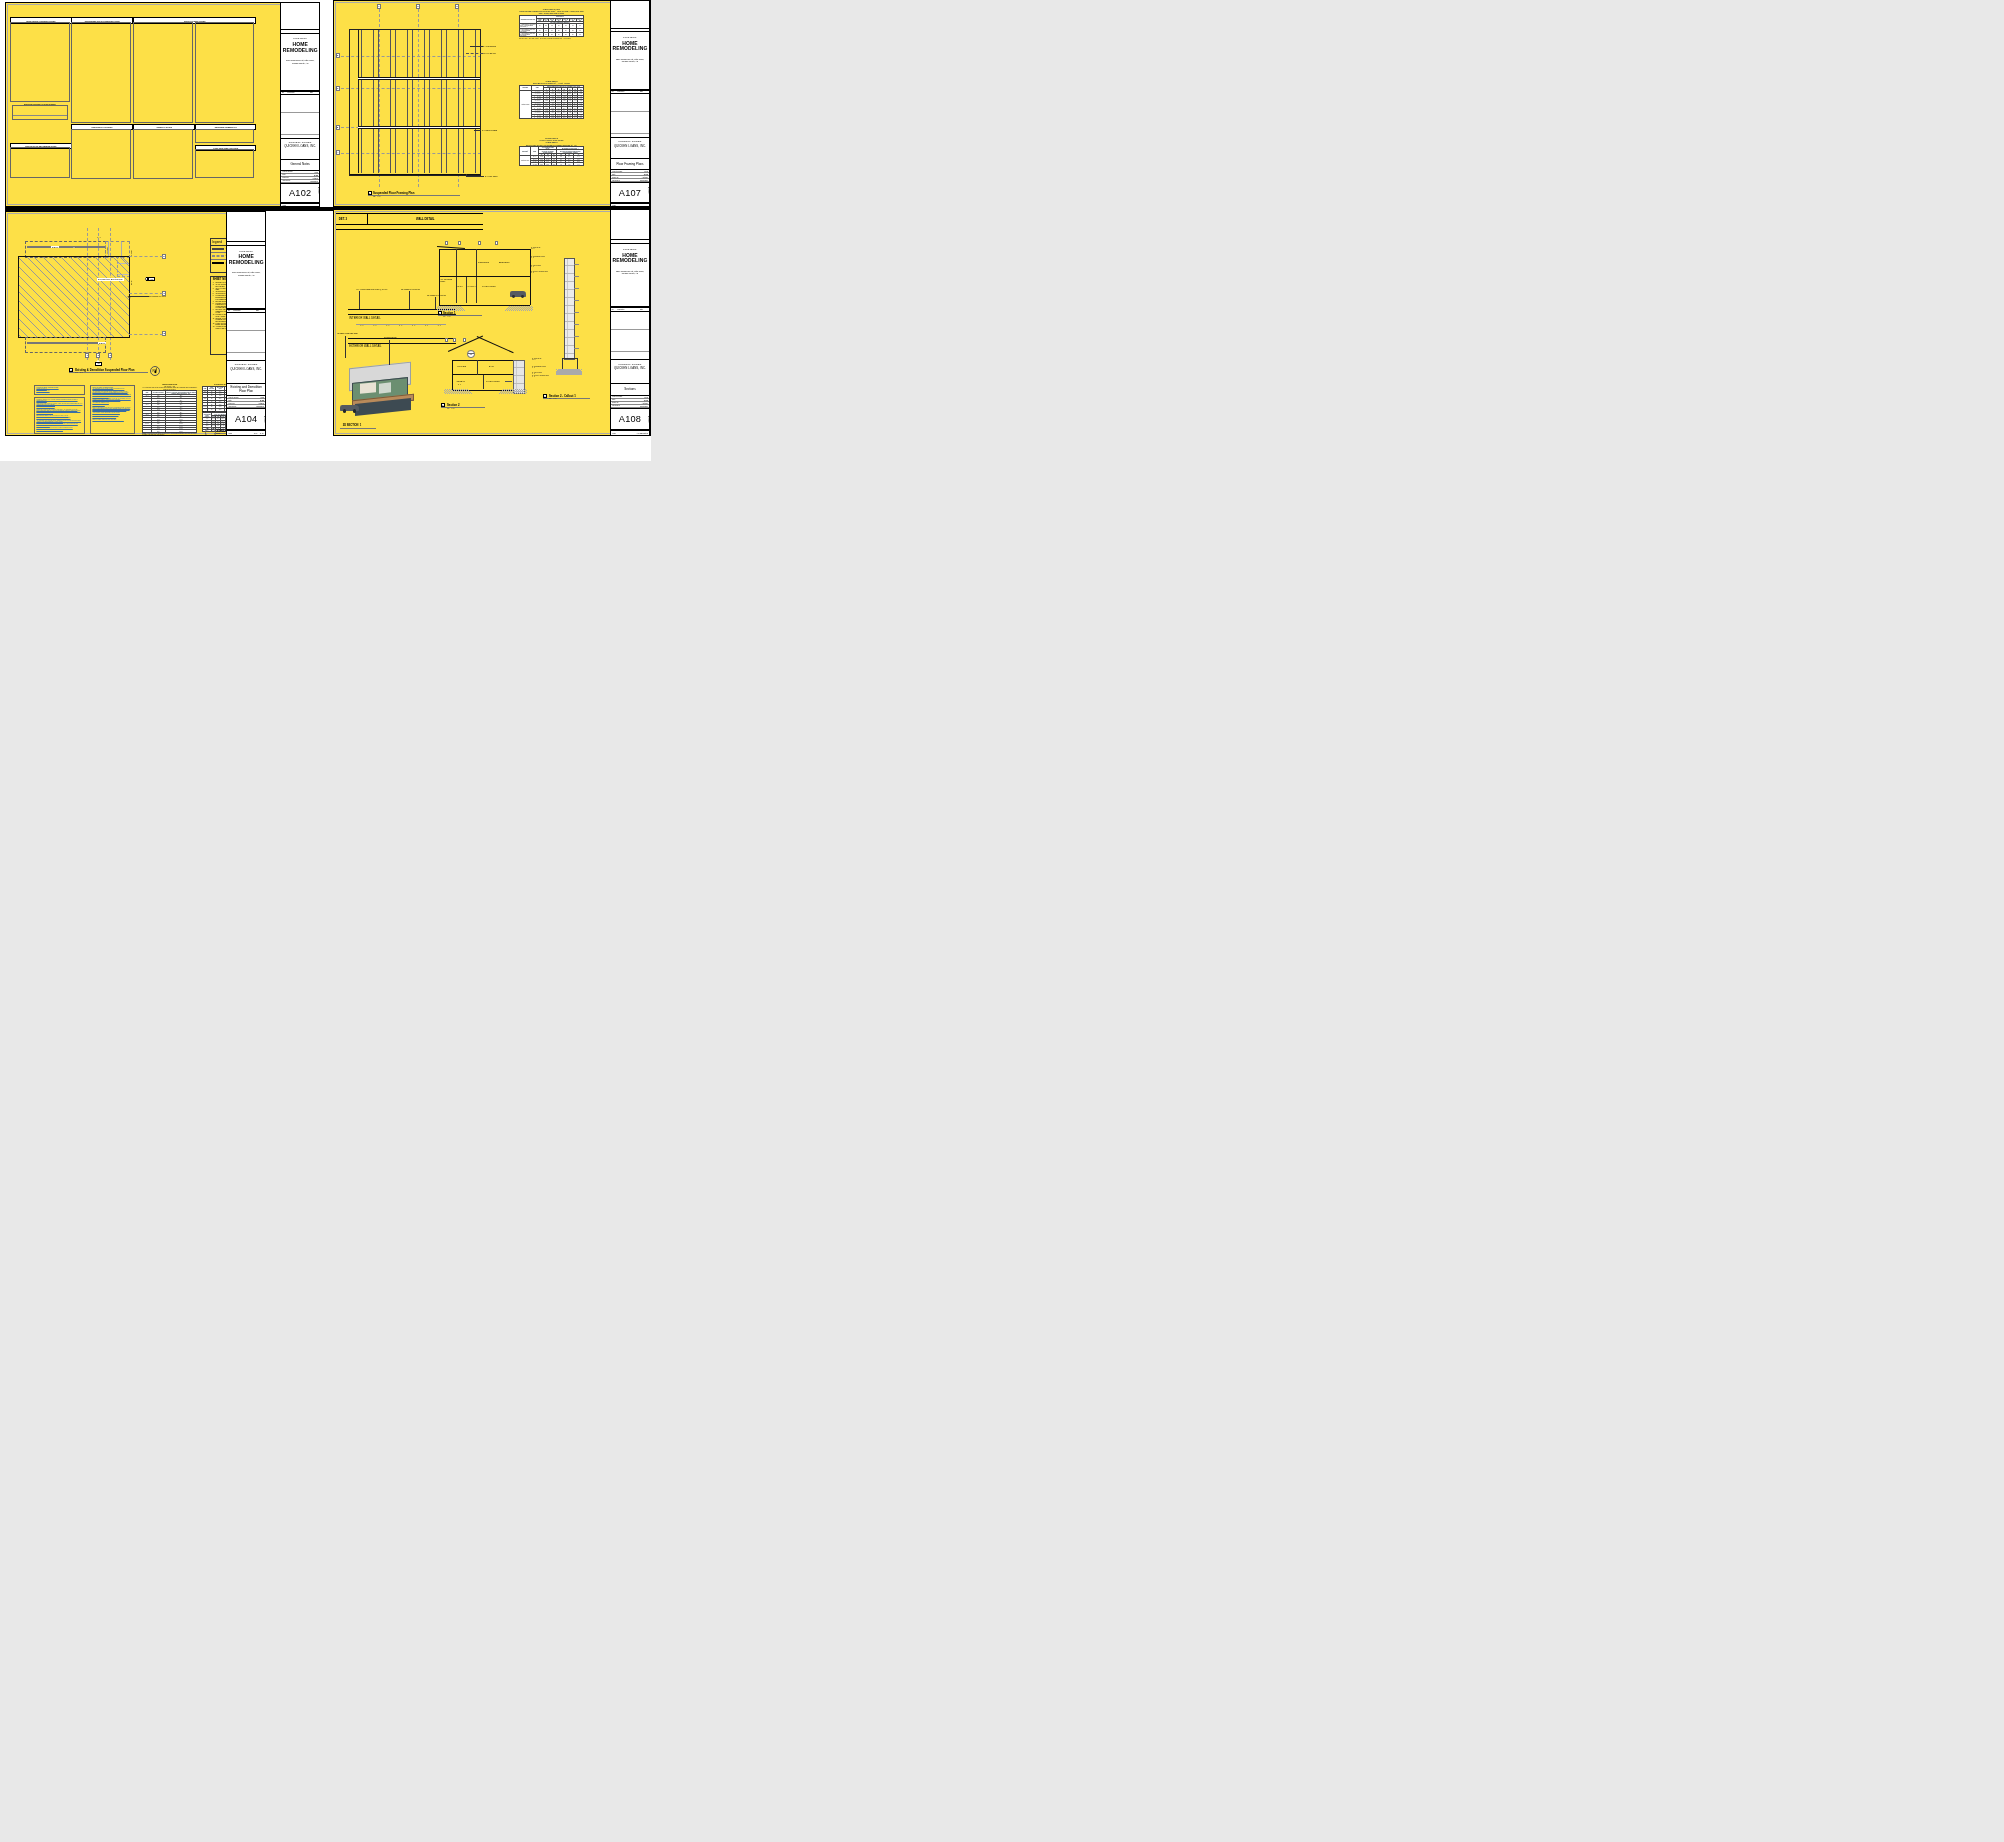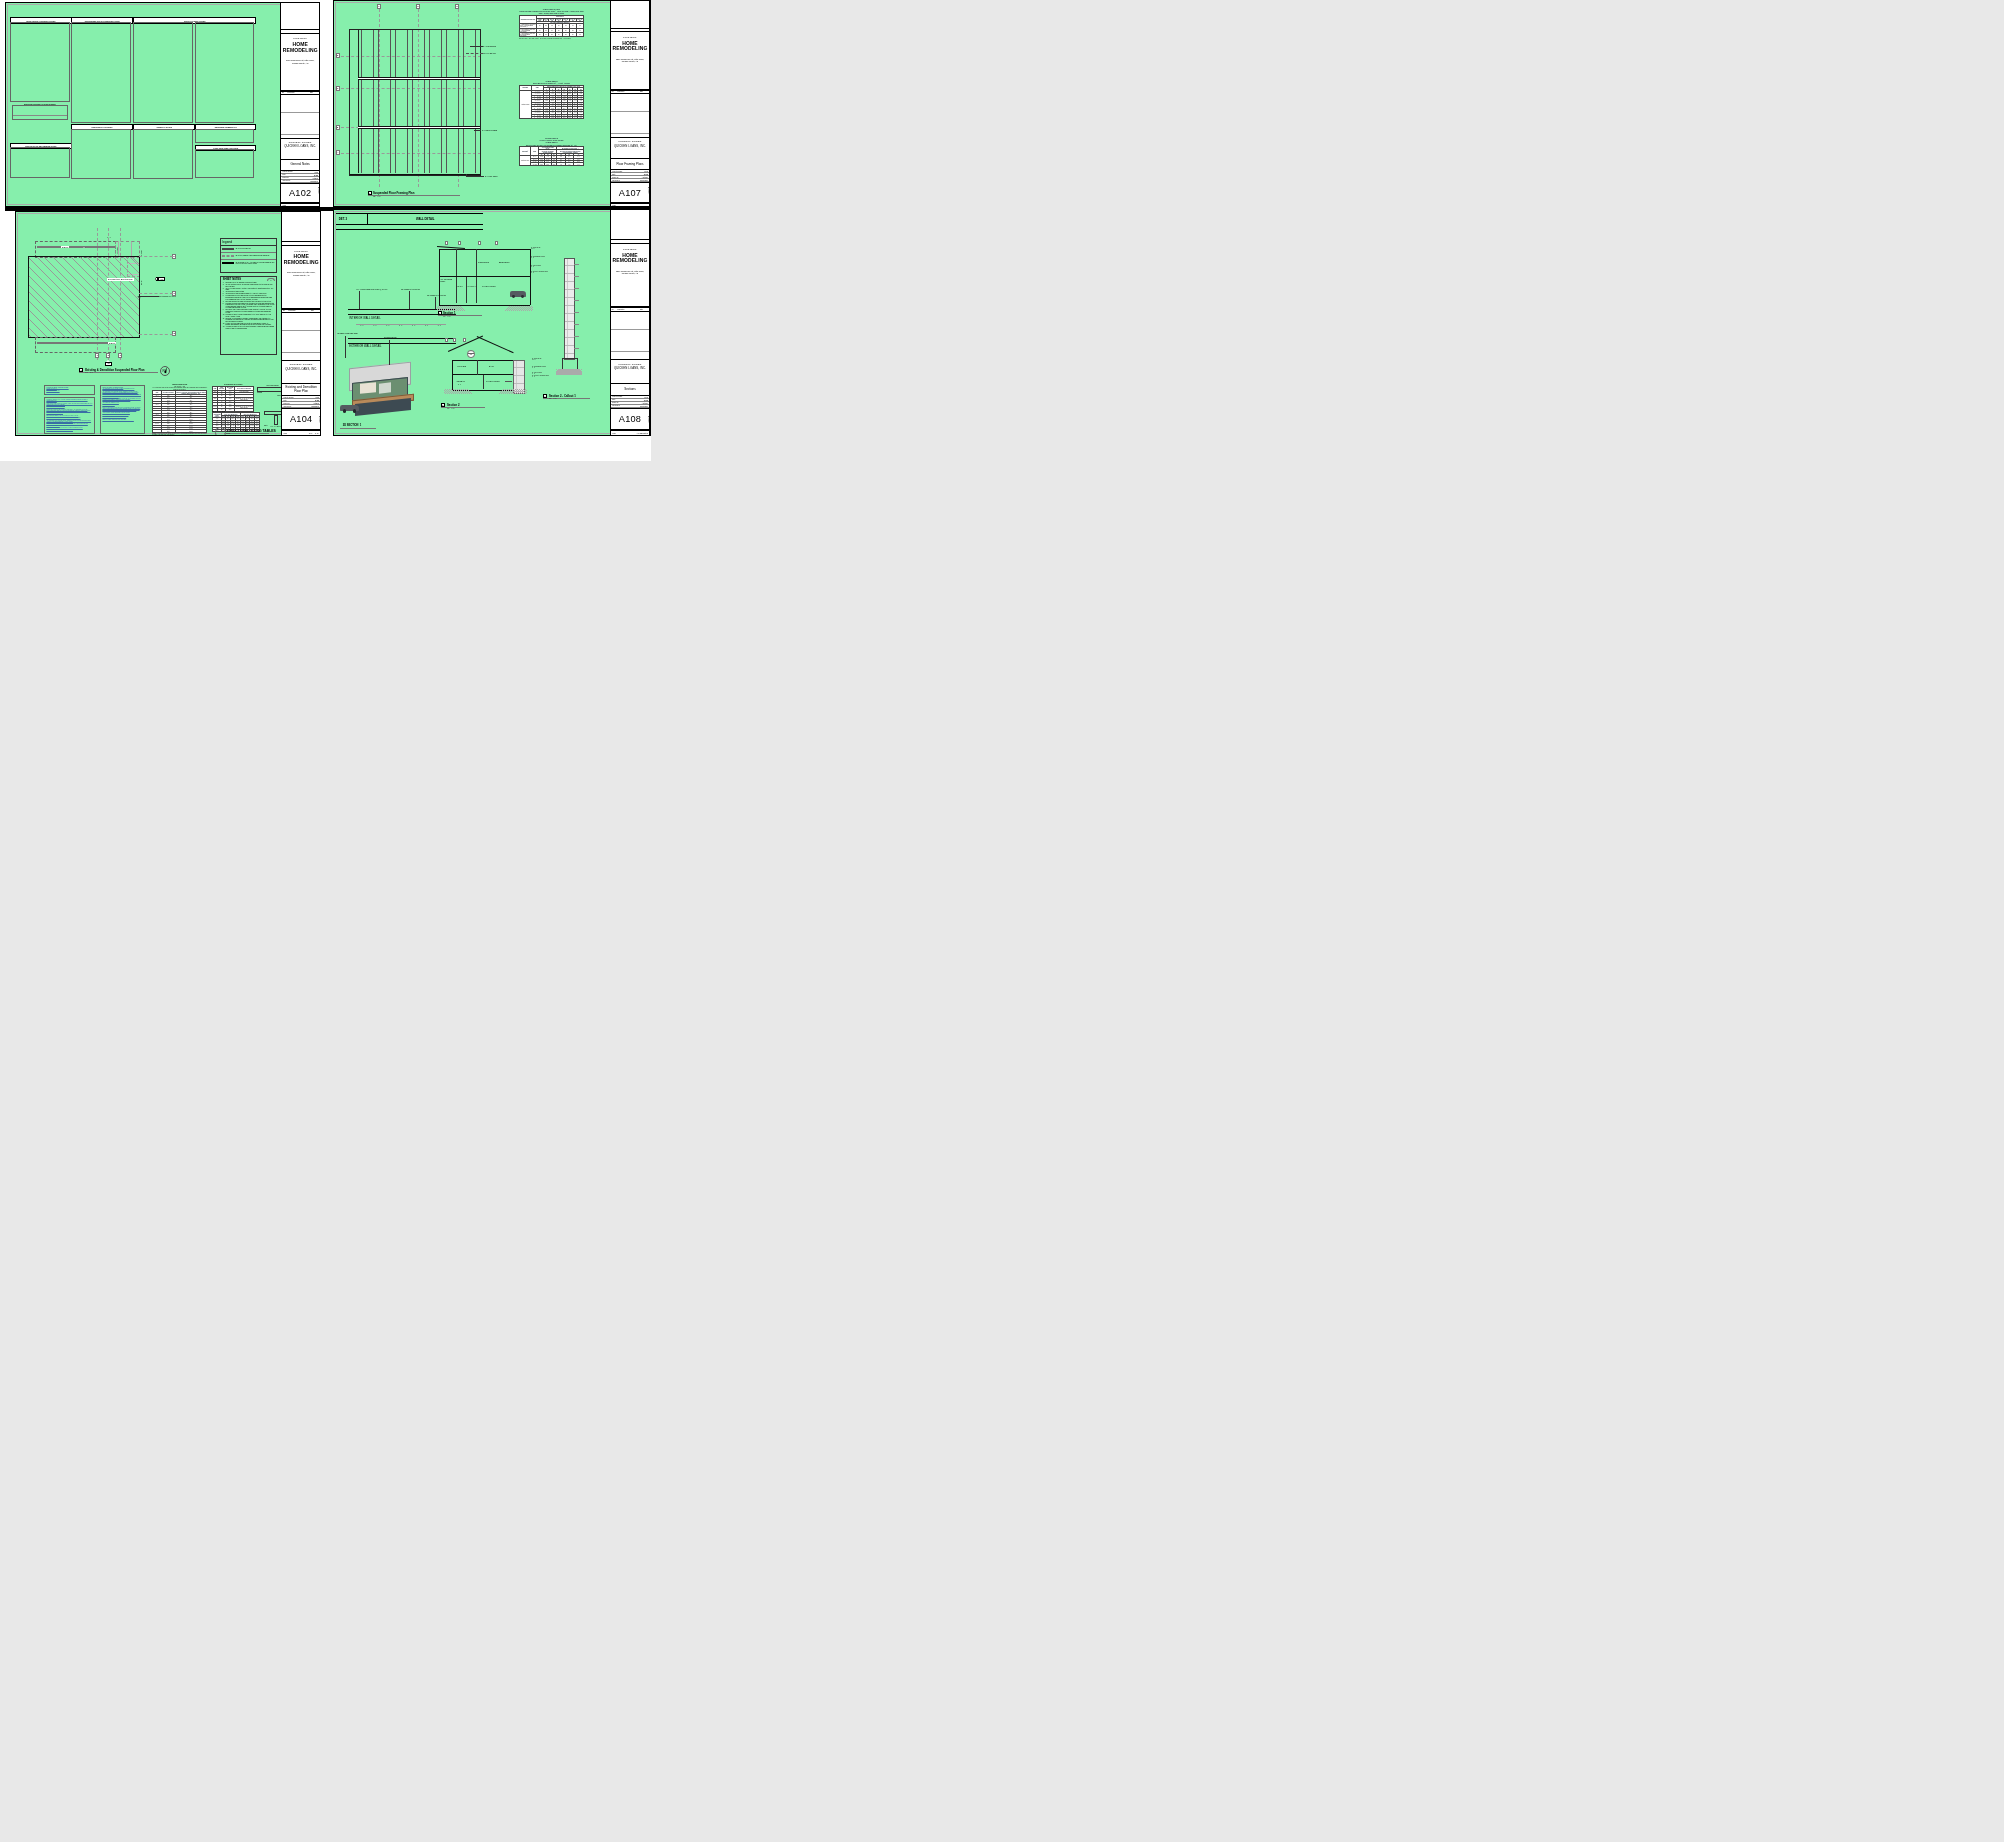--- a/index.html
+++ b/index.html
@@ -1,18 +1,18 @@
 <!DOCTYPE html>
 <html style="font-size:6.4px"><head>
 <meta charset="utf-8">
 <style>
   html,body{margin:0;padding:0;background:#e8e8e8;font-family:"Liberation Sans",sans-serif;}
   #canvas{position:relative;width:651px;height:461px;background:#ffffff;overflow:hidden;}
   .abs{position:absolute;}
-  .sheet{position:absolute;background:#86efac;border:0.8px solid #000;box-sizing:border-box;overflow:hidden;}
+  .sheet{position:absolute;background:#fde047;border:0.8px solid #000;box-sizing:border-box;overflow:hidden;}
   .inner{position:absolute;inset:1.2px;border:0.2px solid #aaa;pointer-events:none;}
   
   .tblock{position:absolute;top:0;bottom:0;right:0;width:38px;border-left:0.5px solid #000;background:#fff;display:flex;flex-direction:column;}
   .tb-seg{border-bottom:0.3px solid #000;position:relative;box-sizing:border-box;}
   .tb-top1{flex:0 0 13.5%;}
   .tb-top2{flex:0 0 1.8%;}
   .tb-proj{flex:0 0 28%;text-align:center;}
   .tb-plabel{font-size:2.4px;letter-spacing:0.4px;margin-top:9%;}
   .tb-pname{font-size:5px;font-weight:800;line-height:1.08;margin-top:5%;letter-spacing:0.1px;}
   .tb-paddr{font-size:2px;line-height:1.25;margin-top:16%;padding:0 1.6px;}
@@ -566,21 +566,21 @@
       <div class="tb-seg tb-scale">
           <span class="tb-ilabel">Scale</span>
           <span class="tb-ival">3/8" = 1'-0"</span>
         </div>
     </div>
     <div class="stamp">2:48:23 AM</div>
   </div>
 
   <div class="blackband" style="left:5.2px;top:207px;width:646px;height:3.6px;"></div>
 
-  <div class="sheet" id="sheet-a104" style="left:5.2px;top:211px;width:306px;height:225px;margin-left:10px;">
+  <div class="sheet" id="sheet-a104" style="left:5.2px;top:211px;width:261px;height:225px;">
     <div class="inner"></div>
 
     <div class="abs dashv" style="left:81px;top:16px;height:132px;"></div>
     <div class="abs dashv" style="left:92px;top:16px;height:132px;"></div>
     <div class="abs dashv" style="left:104px;top:16px;height:132px;"></div>
 
     <div class="abs" style="left:19px;top:29px;width:79px;height:15px;border:0.4px dashed #666;">
       <div class="abs deckstrip" style="inset:0.4px;"></div>
     </div>
     <div class="abs room" style="left:45px;top:34px;font-size:2.2px;background:#fff;padding:0 0.8px;"><span>DECK</span></div>

